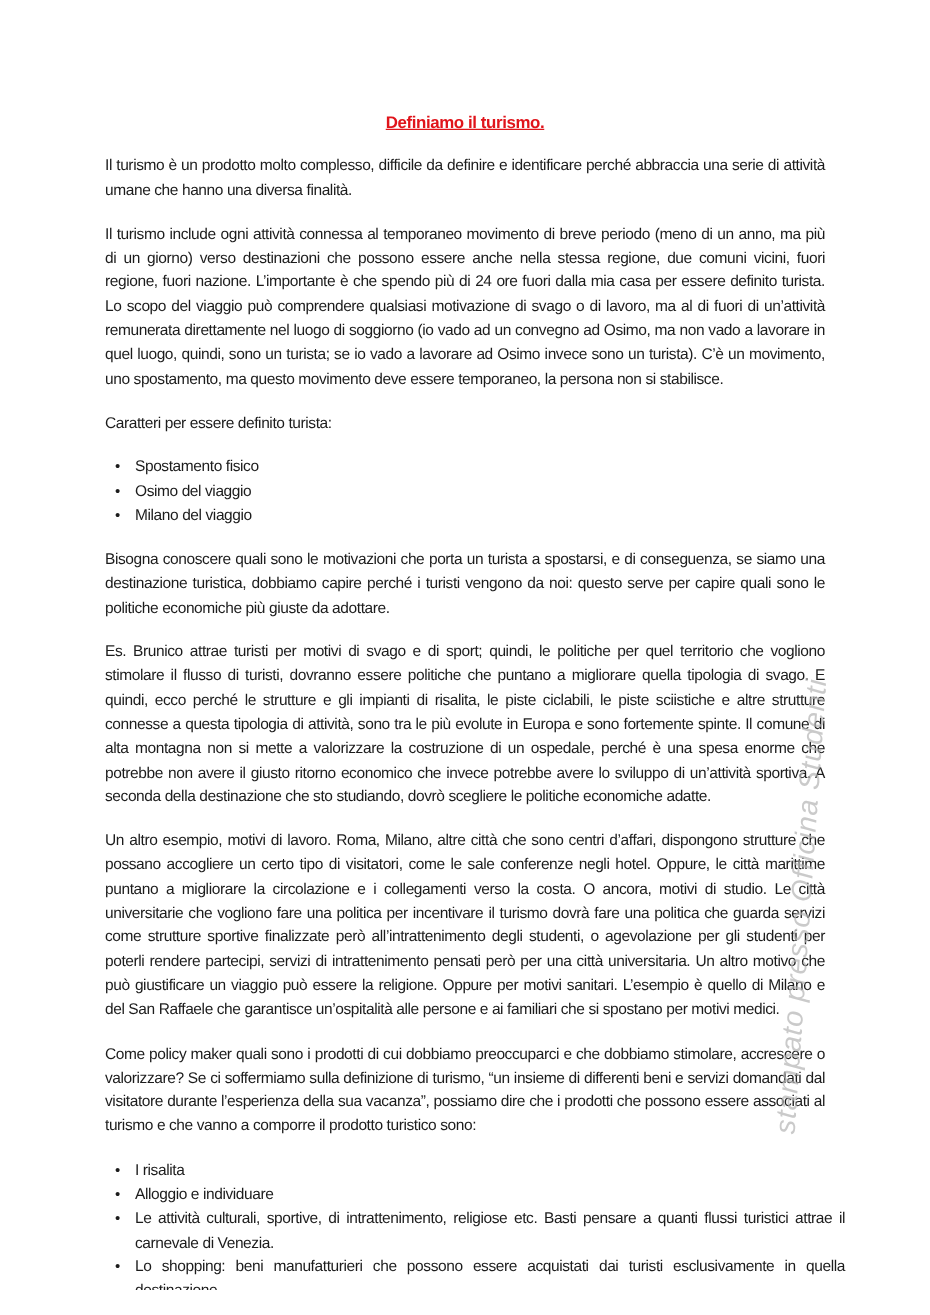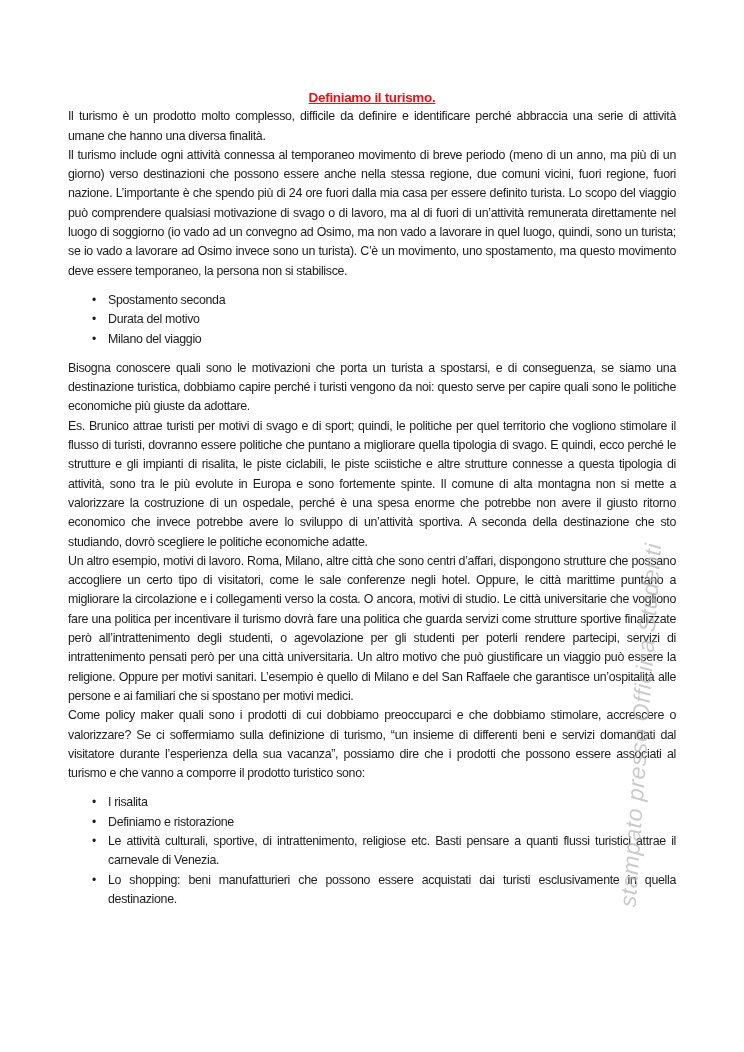--- a/index.html
+++ b/index.html
@@ -24,21 +24,21 @@
   .doc-title {
     margin: 0;
     text-align: center;
     font-size: 13.5px;
     font-weight: bold;
     line-height: 19.3px;
     color: var(--title-color, #e0141b);
     text-decoration: underline;
   }
   .para {
-    margin: 0;
+    margin: 16px;
     text-align: justify;
   }
   .bullets {
     list-style: none;
     margin: 10px 0;
     padding: 0;
   }
   .bullet-item {
     position: relative;
     padding-left: 40px;
@@ -71,35 +71,36 @@
 </style>
 </head>
 <body>
 
 <div class="page">
 
   <h1 class="doc-title">Definiamo il turismo.</h1>
 
   <p class="para">Il turismo è un prodotto molto complesso, difficile da definire e identificare perché abbraccia una serie di attività umane che hanno una diversa finalità.</p>
   <p class="para">Il turismo include ogni attività connessa al temporaneo movimento di breve periodo (meno di un anno, ma più di un giorno) verso destinazioni che possono essere anche nella stessa regione, due comuni vicini, fuori regione, fuori nazione. L’importante è che spendo più di 24 ore fuori dalla mia casa per essere definito turista. Lo scopo del viaggio può comprendere qualsiasi motivazione di svago o di lavoro, ma al di fuori di un’attività remunerata direttamente nel luogo di soggiorno (io vado ad un convegno ad Osimo, ma non vado a lavorare in quel luogo, quindi, sono un turista; se io vado a lavorare ad Osimo invece sono un turista). C’è un movimento, uno spostamento, ma questo movimento deve essere temporaneo, la persona non si stabilisce.</p>
+  <p class="para">Caratteri per essere definito turista:</p>
 
   <ul class="bullets">
-    <li class="bullet-item"><span class="dot">•</span><span>Spostamento seconda</span></li>
-    <li class="bullet-item"><span class="dot">•</span><span>Durata del motivo</span></li>
+    <li class="bullet-item"><span class="dot">•</span><span>Spostamento fisico</span></li>
+    <li class="bullet-item"><span class="dot">•</span><span>Osimo del viaggio</span></li>
     <li class="bullet-item"><span class="dot">•</span><span>Milano del viaggio</span></li>
   </ul>
 
   <p class="para">Bisogna conoscere quali sono le motivazioni che porta un turista a spostarsi, e di conseguenza, se siamo una destinazione turistica, dobbiamo capire perché i turisti vengono da noi: questo serve per capire quali sono le politiche economiche più giuste da adottare.</p>
   <p class="para">Es. Brunico attrae turisti per motivi di svago e di sport; quindi, le politiche per quel territorio che vogliono stimolare il flusso di turisti, dovranno essere politiche che puntano a migliorare quella tipologia di svago. E quindi, ecco perché le strutture e gli impianti di risalita, le piste ciclabili, le piste sciistiche e altre strutture connesse a questa tipologia di attività, sono tra le più evolute in Europa e sono fortemente spinte. Il comune di alta montagna non si mette a valorizzare la costruzione di un ospedale, perché è una spesa enorme che potrebbe non avere il giusto ritorno economico che invece potrebbe avere lo sviluppo di un’attività sportiva. A seconda della destinazione che sto studiando, dovrò scegliere le politiche economiche adatte.</p>
   <p class="para">Un altro esempio, motivi di lavoro. Roma, Milano, altre città che sono centri d’affari, dispongono strutture che possano accogliere un certo tipo di visitatori, come le sale conferenze negli hotel. Oppure, le città marittime puntano a migliorare la circolazione e i collegamenti verso la costa. O ancora, motivi di studio. Le città universitarie che vogliono fare una politica per incentivare il turismo dovrà fare una politica che guarda servizi come strutture sportive finalizzate però all’intrattenimento degli studenti, o agevolazione per gli studenti per poterli rendere partecipi, servizi di intrattenimento pensati però per una città universitaria. Un altro motivo che può giustificare un viaggio può essere la religione. Oppure per motivi sanitari. L’esempio è quello di Milano e del San Raffaele che garantisce un’ospitalità alle persone e ai familiari che si spostano per motivi medici.</p>
   <p class="para">Come policy maker quali sono i prodotti di cui dobbiamo preoccuparci e che dobbiamo stimolare, accrescere o valorizzare? Se ci soffermiamo sulla definizione di turismo, “un insieme di differenti beni e servizi domandati dal visitatore durante l’esperienza della sua vacanza”, possiamo dire che i prodotti che possono essere associati al turismo e che vanno a comporre il prodotto turistico sono:</p>
 
   <ul class="bullets">
     <li class="bullet-item"><span class="dot">•</span><span>I risalita</span></li>
-    <li class="bullet-item"><span class="dot">•</span><span>Definiamo e ristorazione</span></li>
+    <li class="bullet-item"><span class="dot">•</span><span>Alloggio e individuare</span></li>
     <li class="bullet-item"><span class="dot">•</span><span>Le attività culturali, sportive, di intrattenimento, religiose etc. Basti pensare a quanti flussi turistici attrae il carnevale di Venezia.</span></li>
     <li class="bullet-item"><span class="dot">•</span><span>Lo shopping: beni manufatturieri che possono essere acquistati dai turisti esclusivamente in quella destinazione.</span></li>
   </ul>
 
 
   <div class="watermark">stampato presso Officina Studenti</div>
 
 </div>
 
 </body></html>

